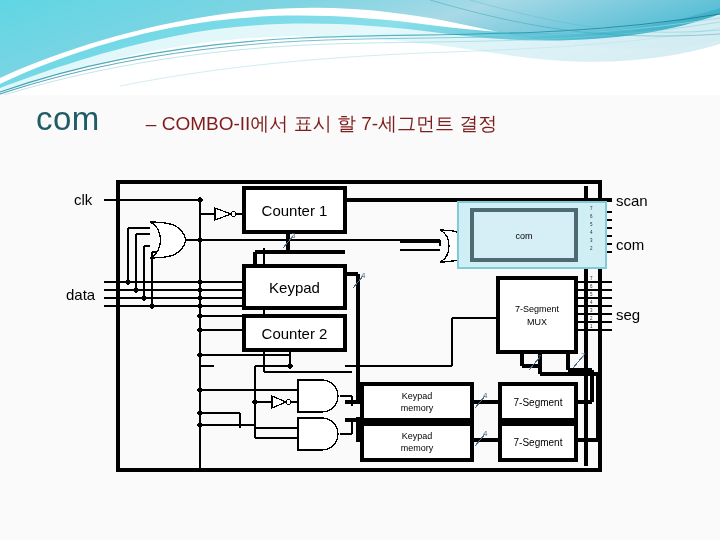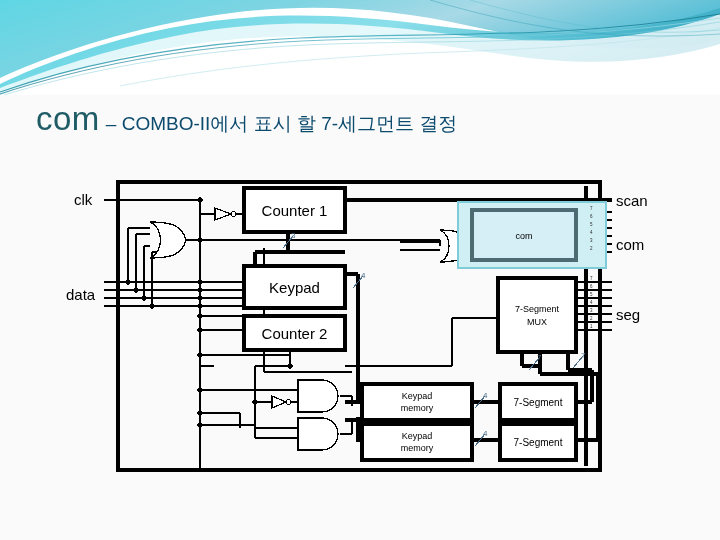--- a/index.html
+++ b/index.html
@@ -41,23 +41,24 @@
     white-space: nowrap;
   }
   #title-main {
     font-size: 33px;
     color: #1F5C66;
     letter-spacing: 0.5px;
     vertical-align: baseline;
   }
   #title-sub {
     font-size: 19px;
-    color: #0c4a6e;
+    color: #7f1d1d;
     vertical-align: baseline;
     padding-left: 6px;
+    margin-left: 40px;
   }
 
   
   #diagram {
     position: absolute;
     left: 0px;
     top: 170px;
     width: 720px;
     height: 320px;
   }

